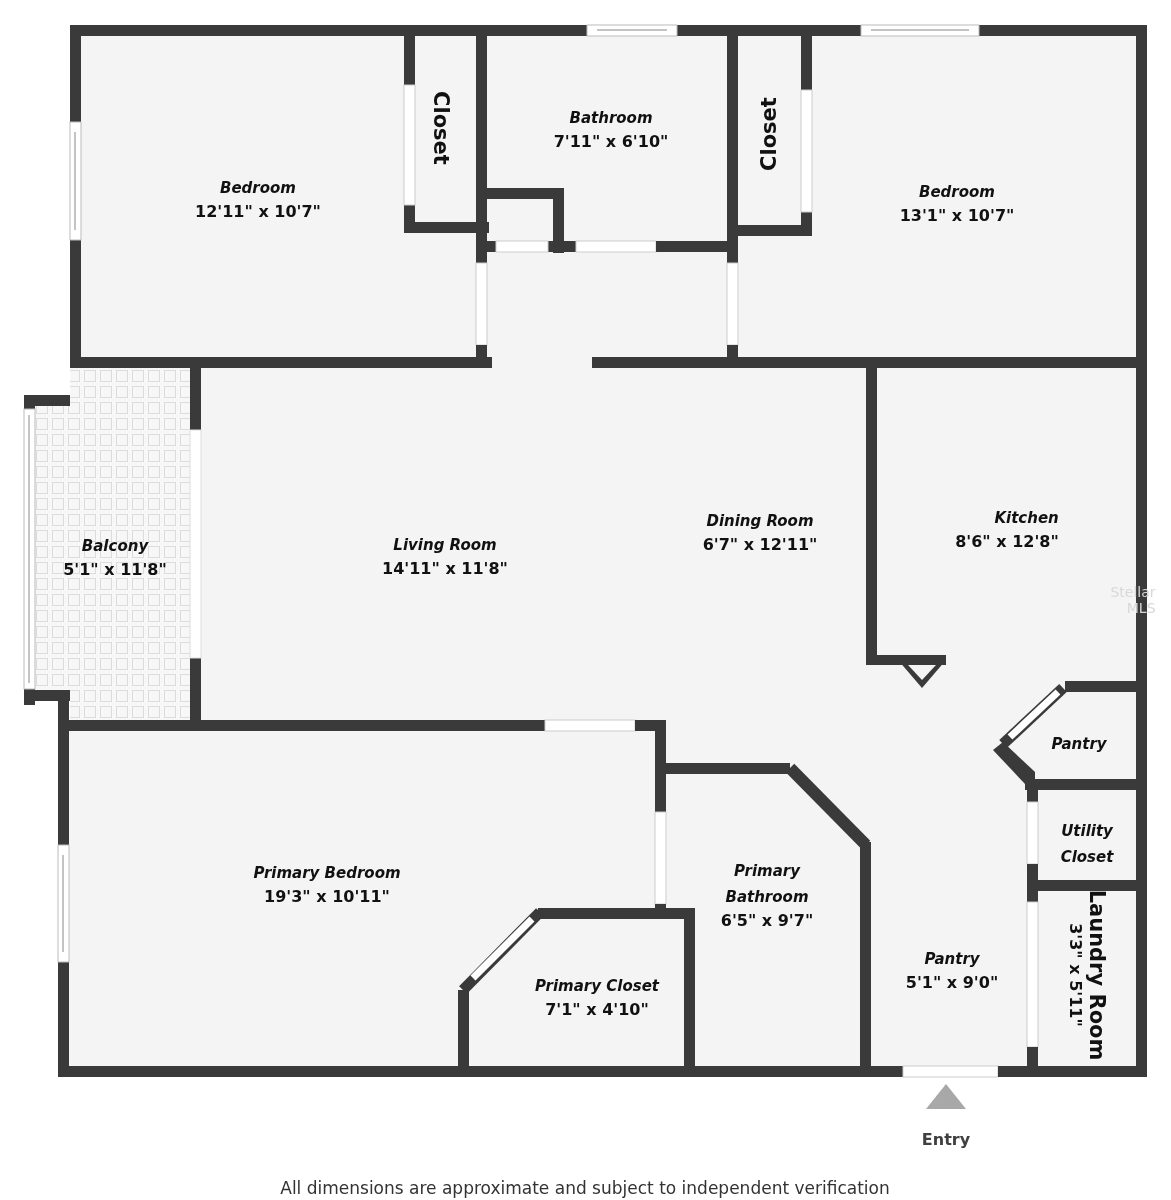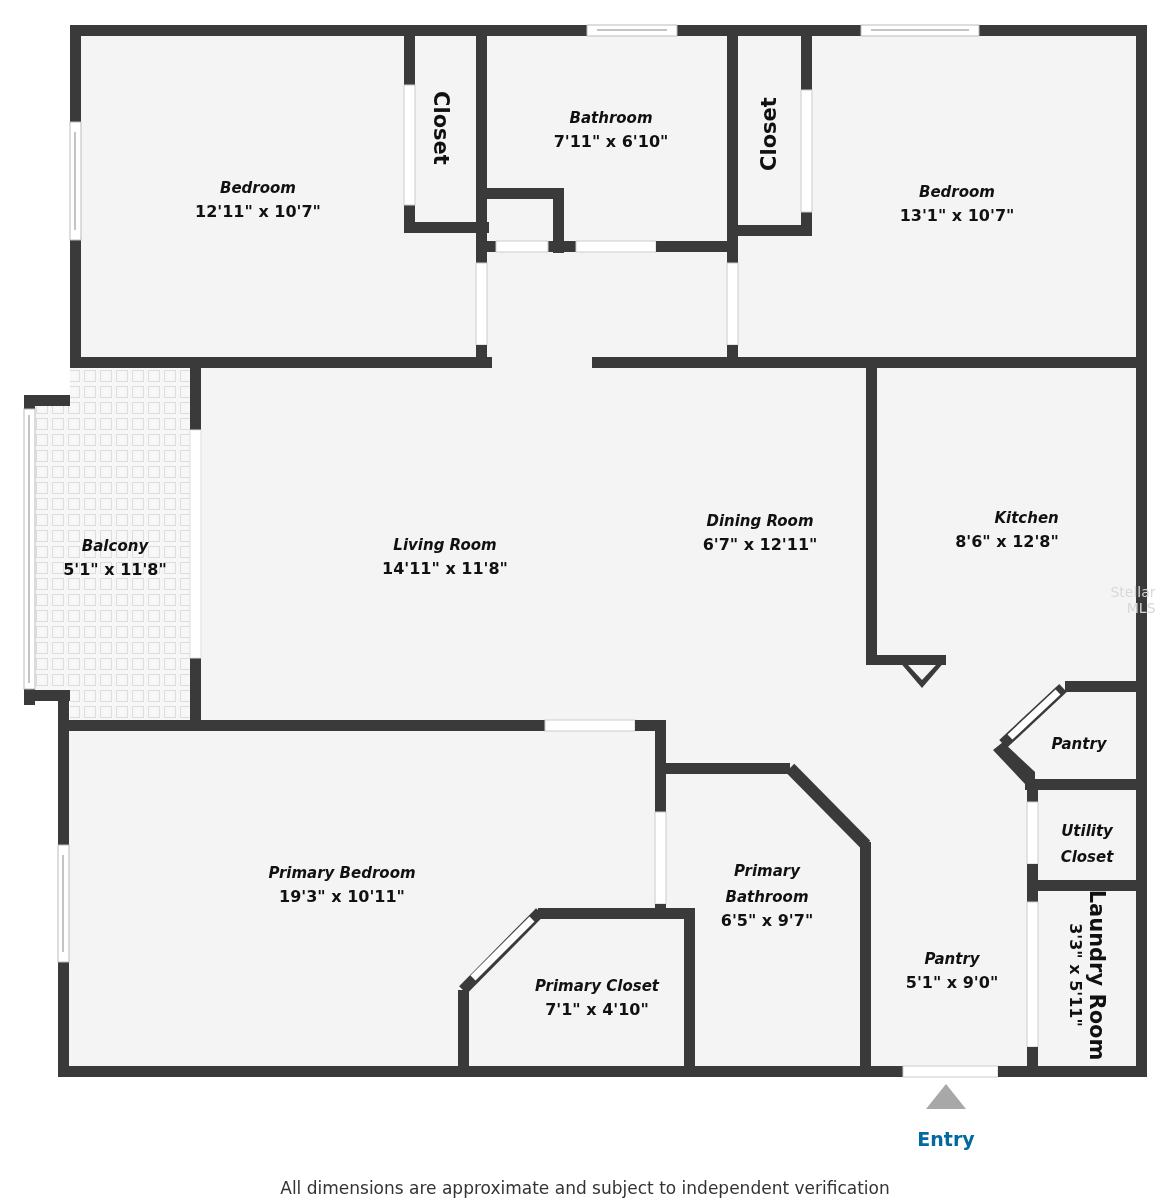--- a/index.html
+++ b/index.html
@@ -6,21 +6,21 @@
   body { width: 1171px; height: 1200px; position: relative; overflow: hidden;
          font-family: "DejaVu Sans", sans-serif; }
   #plan { position: absolute; left: 0; top: 0; }
   .label { position: absolute; text-align: center; color: #111; transform: translate(-50%, -50%); white-space: nowrap; }
   .label .name { font-weight: bold; font-size: 15px; line-height: 26px; display: block; font-style: italic; }
   .label .dim { font-weight: bold; font-size: 16px; line-height: 22px; display: block; }
   .vlabel { position: absolute; color: #111; white-space: nowrap; transform-origin: center center; }
   .vlabel .name { font-weight: bold; font-size: 21px; }
   .vlabel .dim { font-weight: bold; font-size: 16px; }
   .entry-label { position: absolute; left: 946px; top: 1139px; transform: translate(-50%, -50%);
-                 font-weight: bold; font-size: 19px; color: #0369a1; }
+                 font-weight: bold; font-size: 16px; color: #404040; }
   .footer { position: absolute; left: 585px; top: 1188px; transform: translate(-50%, -50%);
             font-size: 17px; color: #333; white-space: nowrap; }
   .watermark { position: absolute; left: 1133px; top: 600px; transform: translate(-50%, -50%);
                font-size: 14px; color: #d8d8d8; font-weight: normal; text-align: right; }
 </style>
 </head>
 <body>
 
 <svg id="plan" width="1171" height="1200" viewBox="0 0 1171 1200" xmlns="http://www.w3.org/2000/svg">
   <defs>
@@ -185,21 +185,21 @@
 
 <div class="label" style="left:1079px; top:744px;">
   <span class="name">Pantry</span>
 </div>
 
 <div class="label" style="left:1087px; top:844px;">
   <span class="name">Utility</span>
   <span class="name">Closet</span>
 </div>
 
-<div class="label" style="left:327px; top:884px;margin-left:15px;">
+<div class="label" style="left:327px; top:884px;">
   <span class="name">Primary Bedroom</span>
   <span class="dim">19'3" x 10'11"</span>
 </div>
 
 <div class="label" style="left:767px; top:895px;">
   <span class="name">Primary</span>
   <span class="name">Bathroom</span>
   <span class="dim">6'5" x 9'7"</span>
 </div>
 

